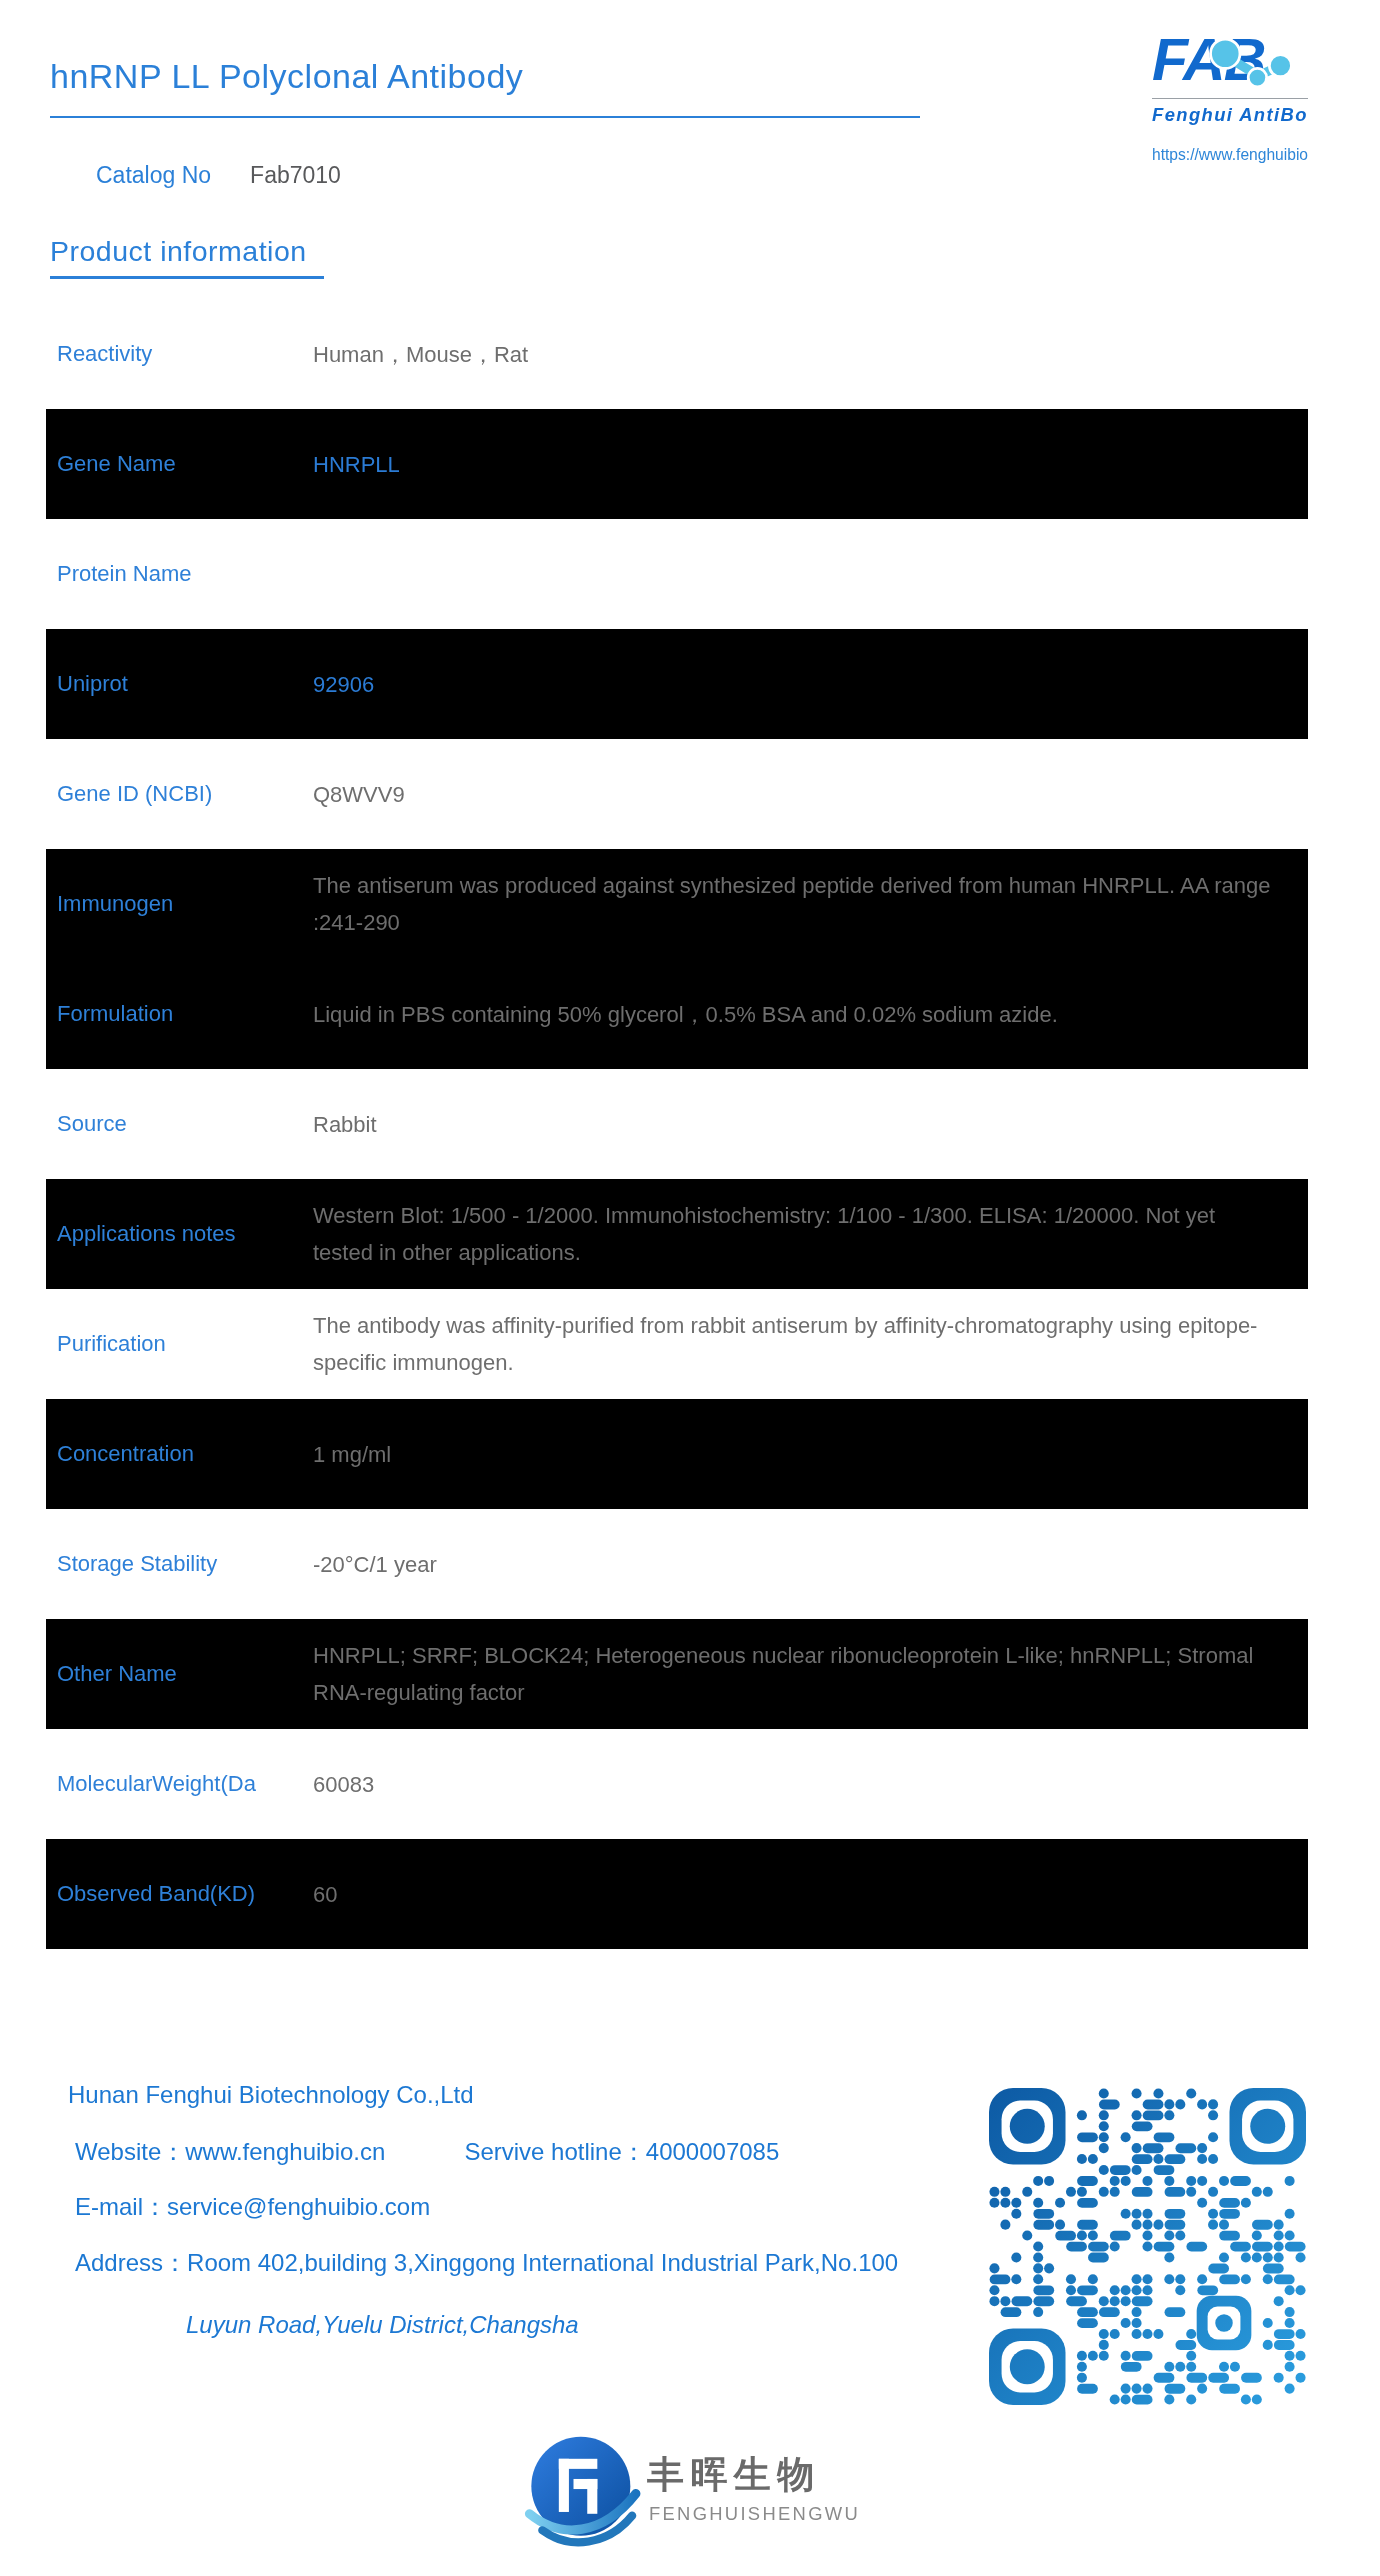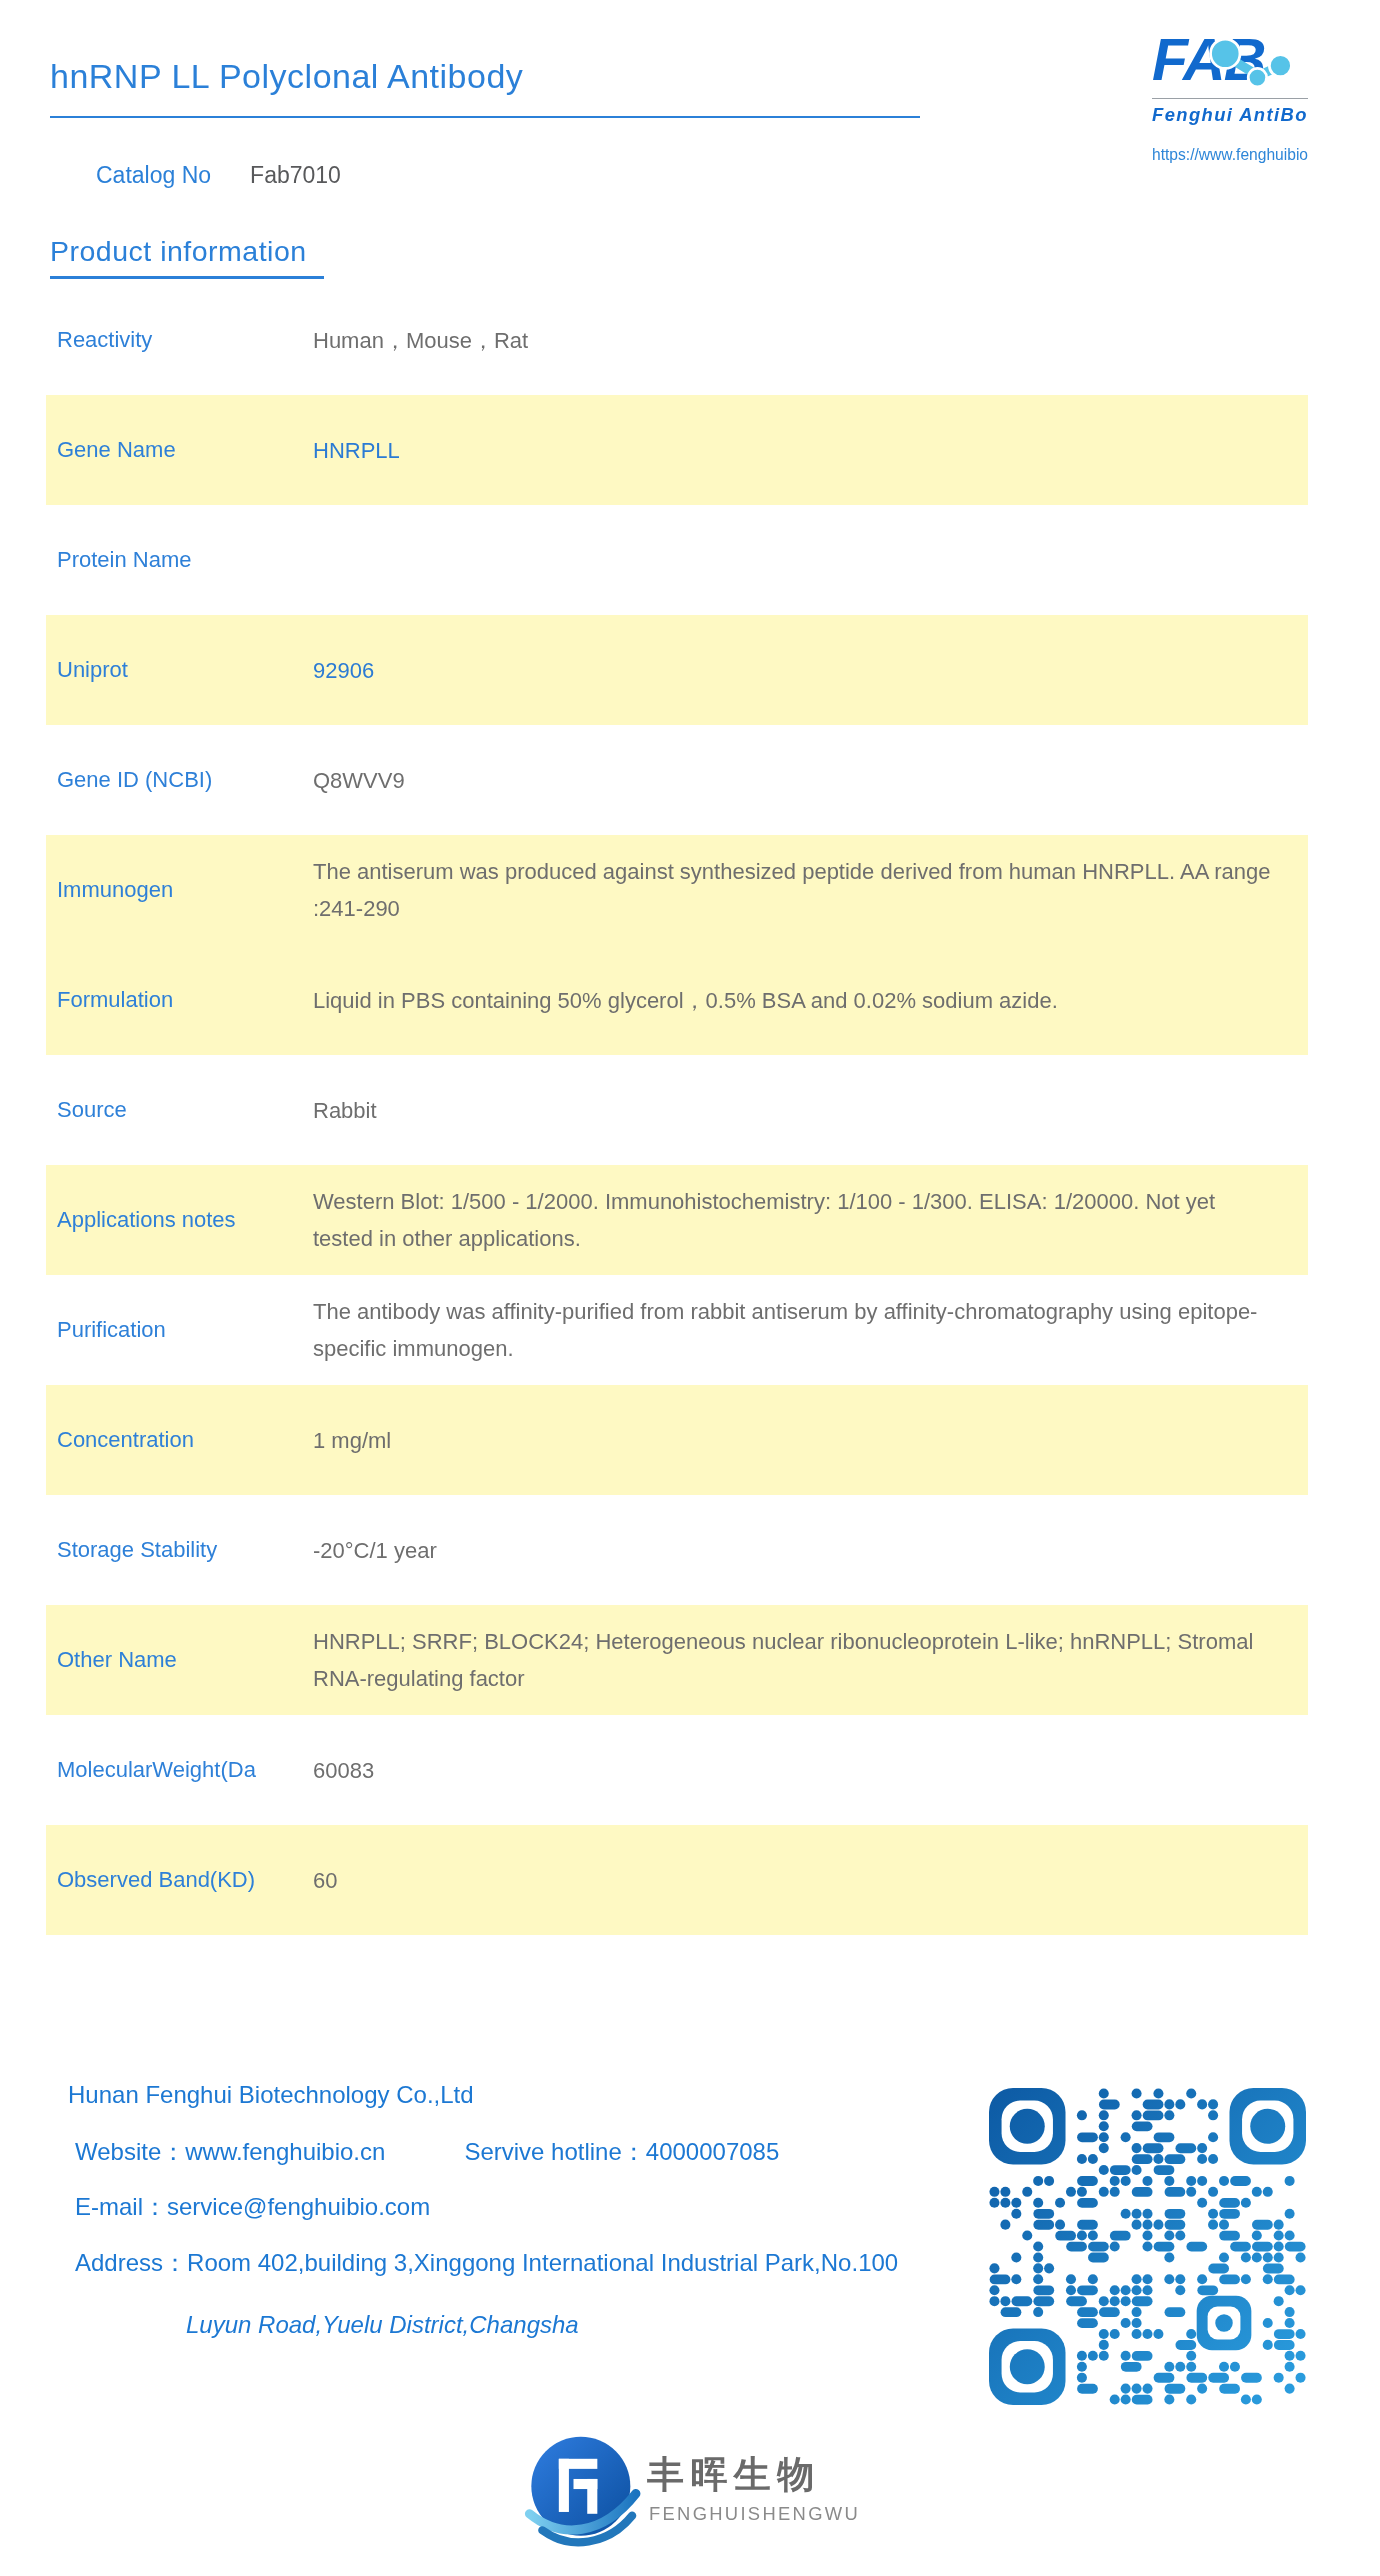--- a/index.html
+++ b/index.html
@@ -23,24 +23,24 @@
   .catalog{position:absolute;left:50px;top:162px;font-size:23px;margin-left:46px;}
   .catalog-label{color:#2b80d8;}
   .catalog-value{color:#58595b;margin-left:39px;}
 
   
   .sec-title{position:absolute;left:50px;top:235px;font-size:28.5px;font-weight:400;
              color:#2b80d8;letter-spacing:0.5px;}
   .sec-rule{position:absolute;left:50px;top:276px;width:274px;height:2.8px;background:#2b80d8;}
 
   
-  .info-table{position:absolute;left:46px;top:285px;width:1290px;}
+  .info-table{position:absolute;left:46px;top:299px;width:1290px;}
   .info-row{display:flex;align-items:center;min-height:110px;box-sizing:border-box;
             padding:9.2px 0;}
-  .info-row.hl{background:#fef9c3;}
+  .info-row.hl{background:#000000;}
   .info-label{width:267px;flex:0 0 267px;padding-left:11px;box-sizing:border-box;
               font-size:22px;color:#2e80d8;}
   .info-value{width:966px;font-size:22px;color:#6e6e6e;line-height:37px;}
   .info-value.link{color:#2b7bd4;}
 
   
   .foot-line{position:absolute;font-size:24px;color:#1c78d3;white-space:nowrap;}
   .hotline{margin-left:79px;}
 
   .qr-box{position:absolute;left:989px;top:2088px;width:317px;height:317px;}

